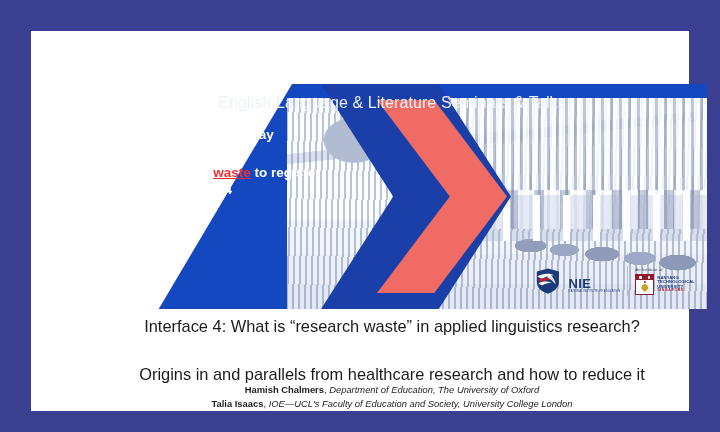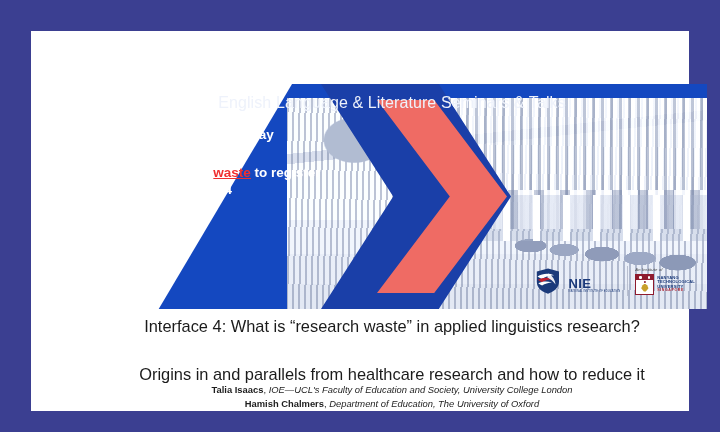--- a/index.html
+++ b/index.html
@@ -454,21 +454,21 @@
 
     </div>
 
     <div id="titles">
       <div class="title-line">Interface 4: What is “research waste” in applied linguistics research?</div>
       <div class="title-line second">Origins in and parallels from healthcare research and how to reduce it</div>
     </div>
 
     <div id="presenters">
       <div class="pres-line">
+        <b>Hamish Chalmers</b><span>, </span><i>Department of Education, The University of Oxford</i>
+      </div>
+      <div class="pres-line">
         <b>Talia Isaacs</b><span>, </span><i>IOE—UCL's Faculty of Education and Society, University College London</i>
       </div>
-      <div class="pres-line">
-        <b>Hamish Chalmers</b><span>, </span><i>Department of Education, The University of Oxford</i>
-      </div>
     </div>
 
   </div>
 </div>
 
 </body></html>

